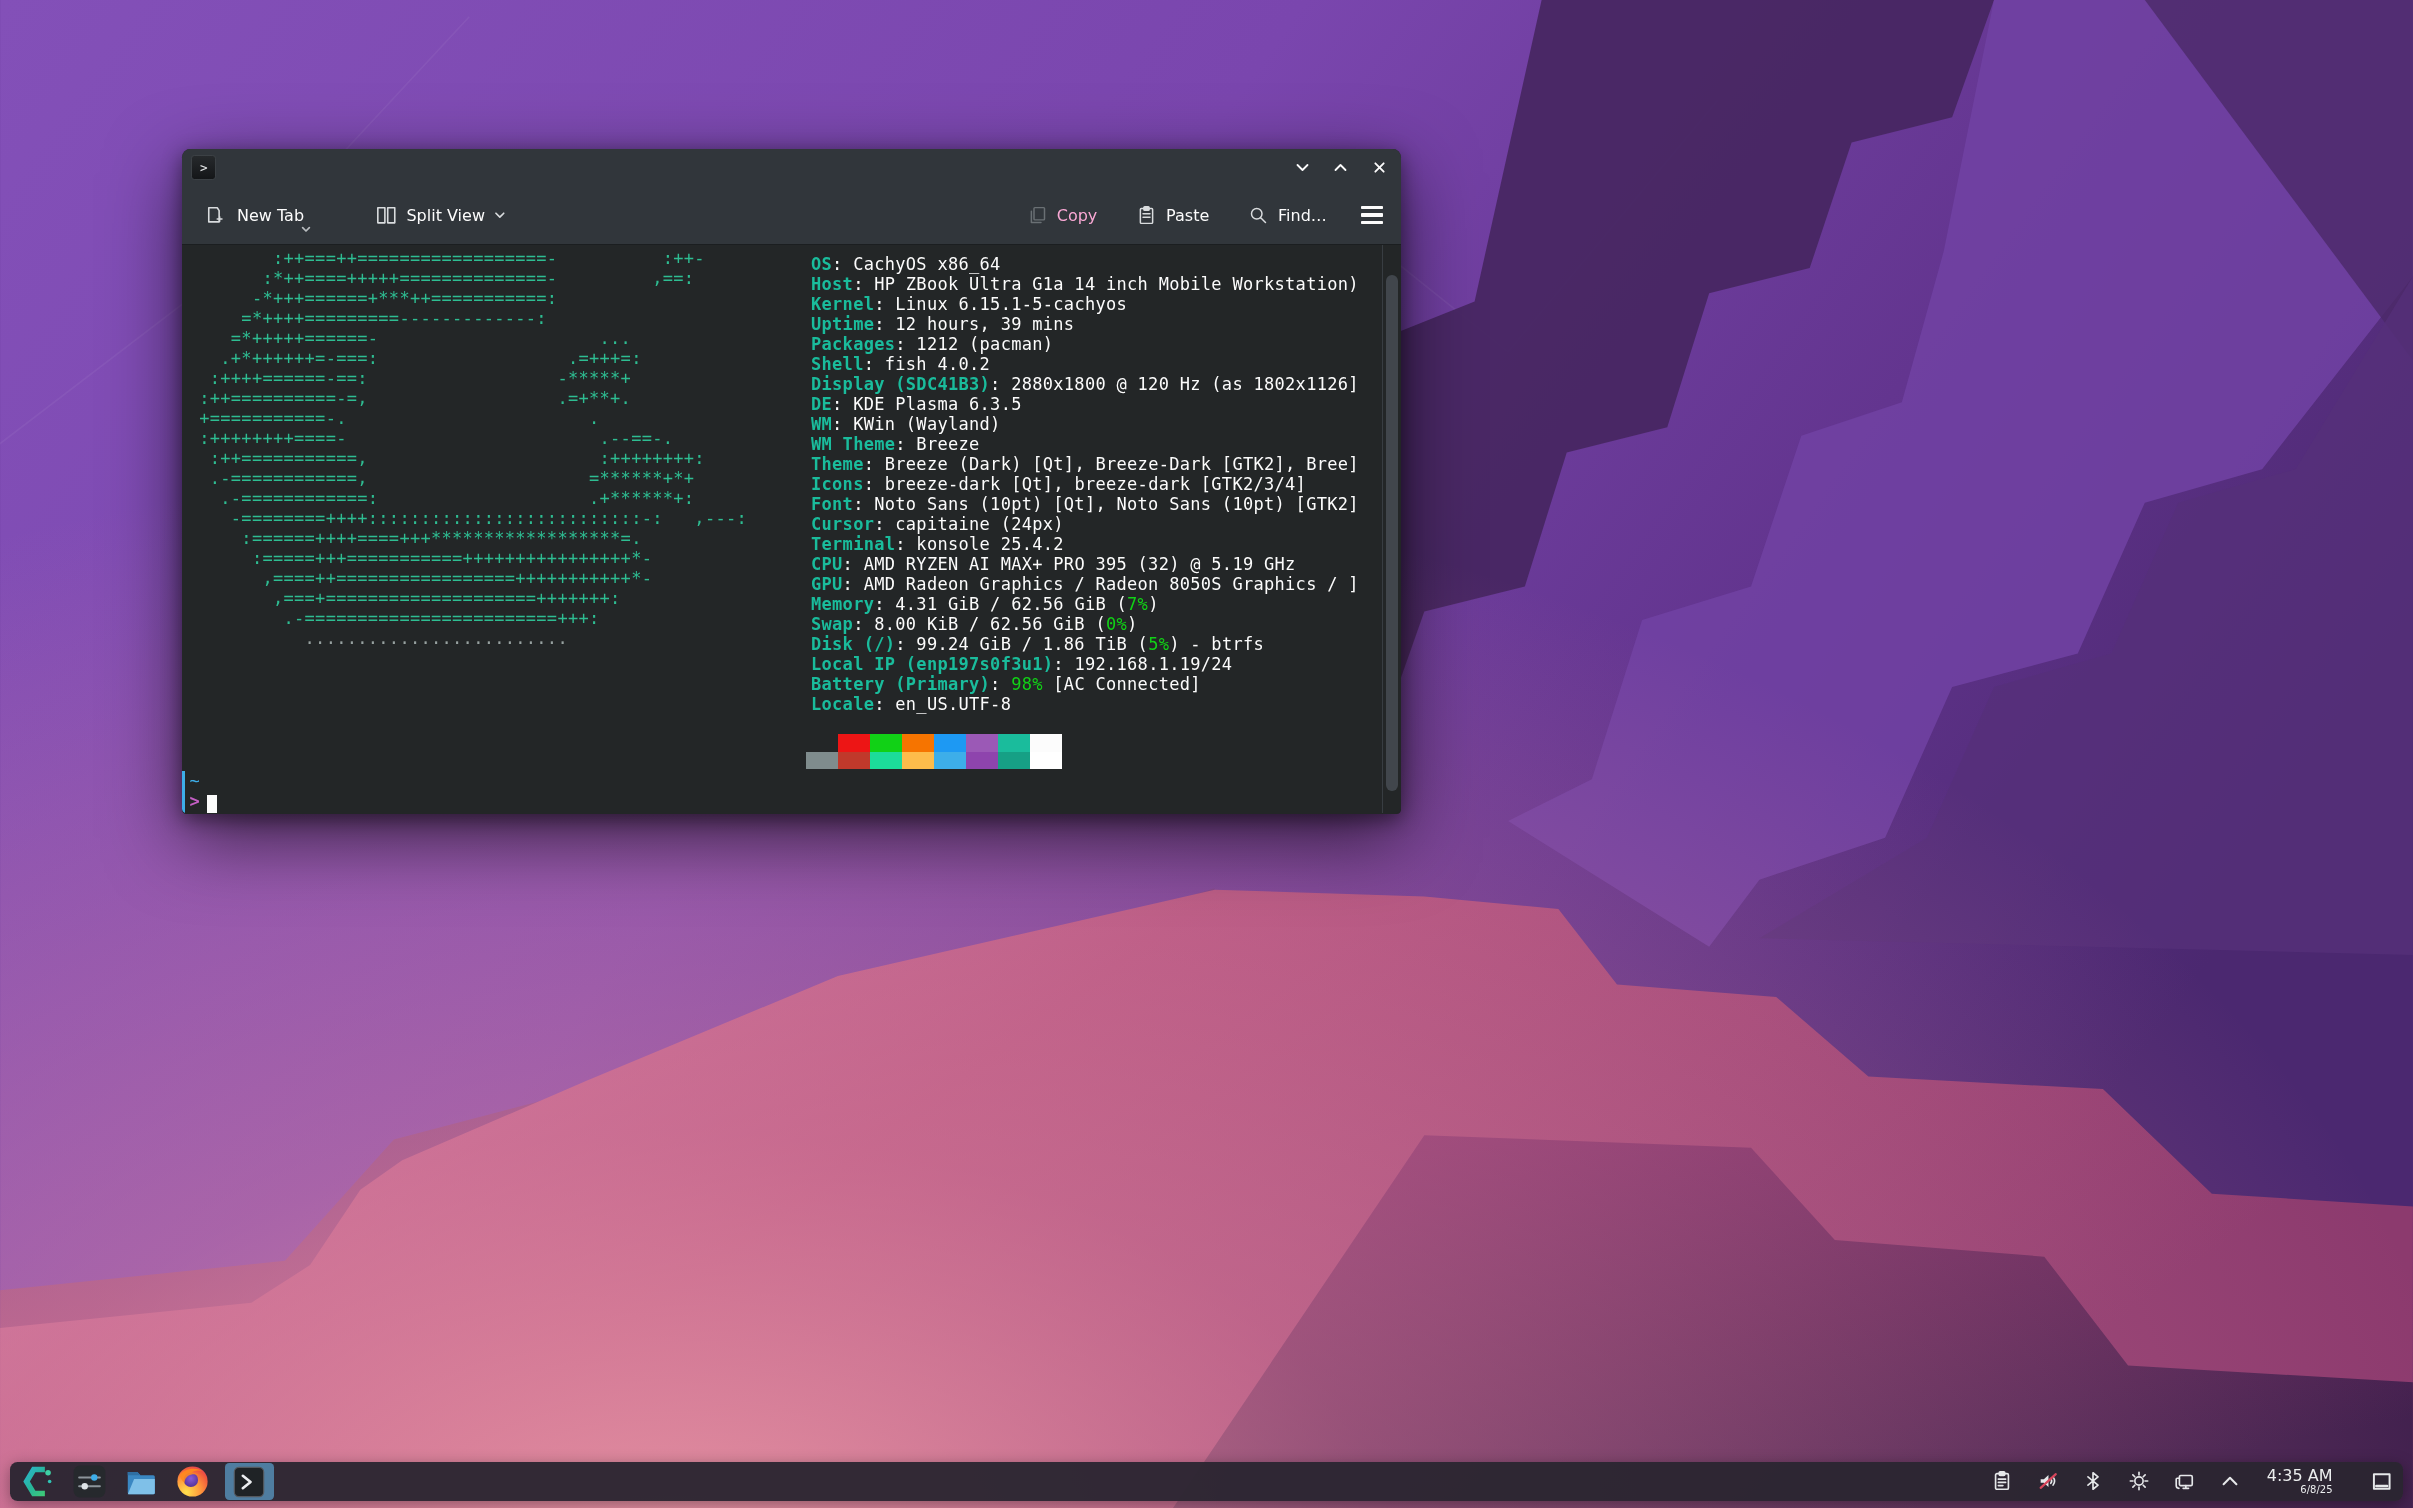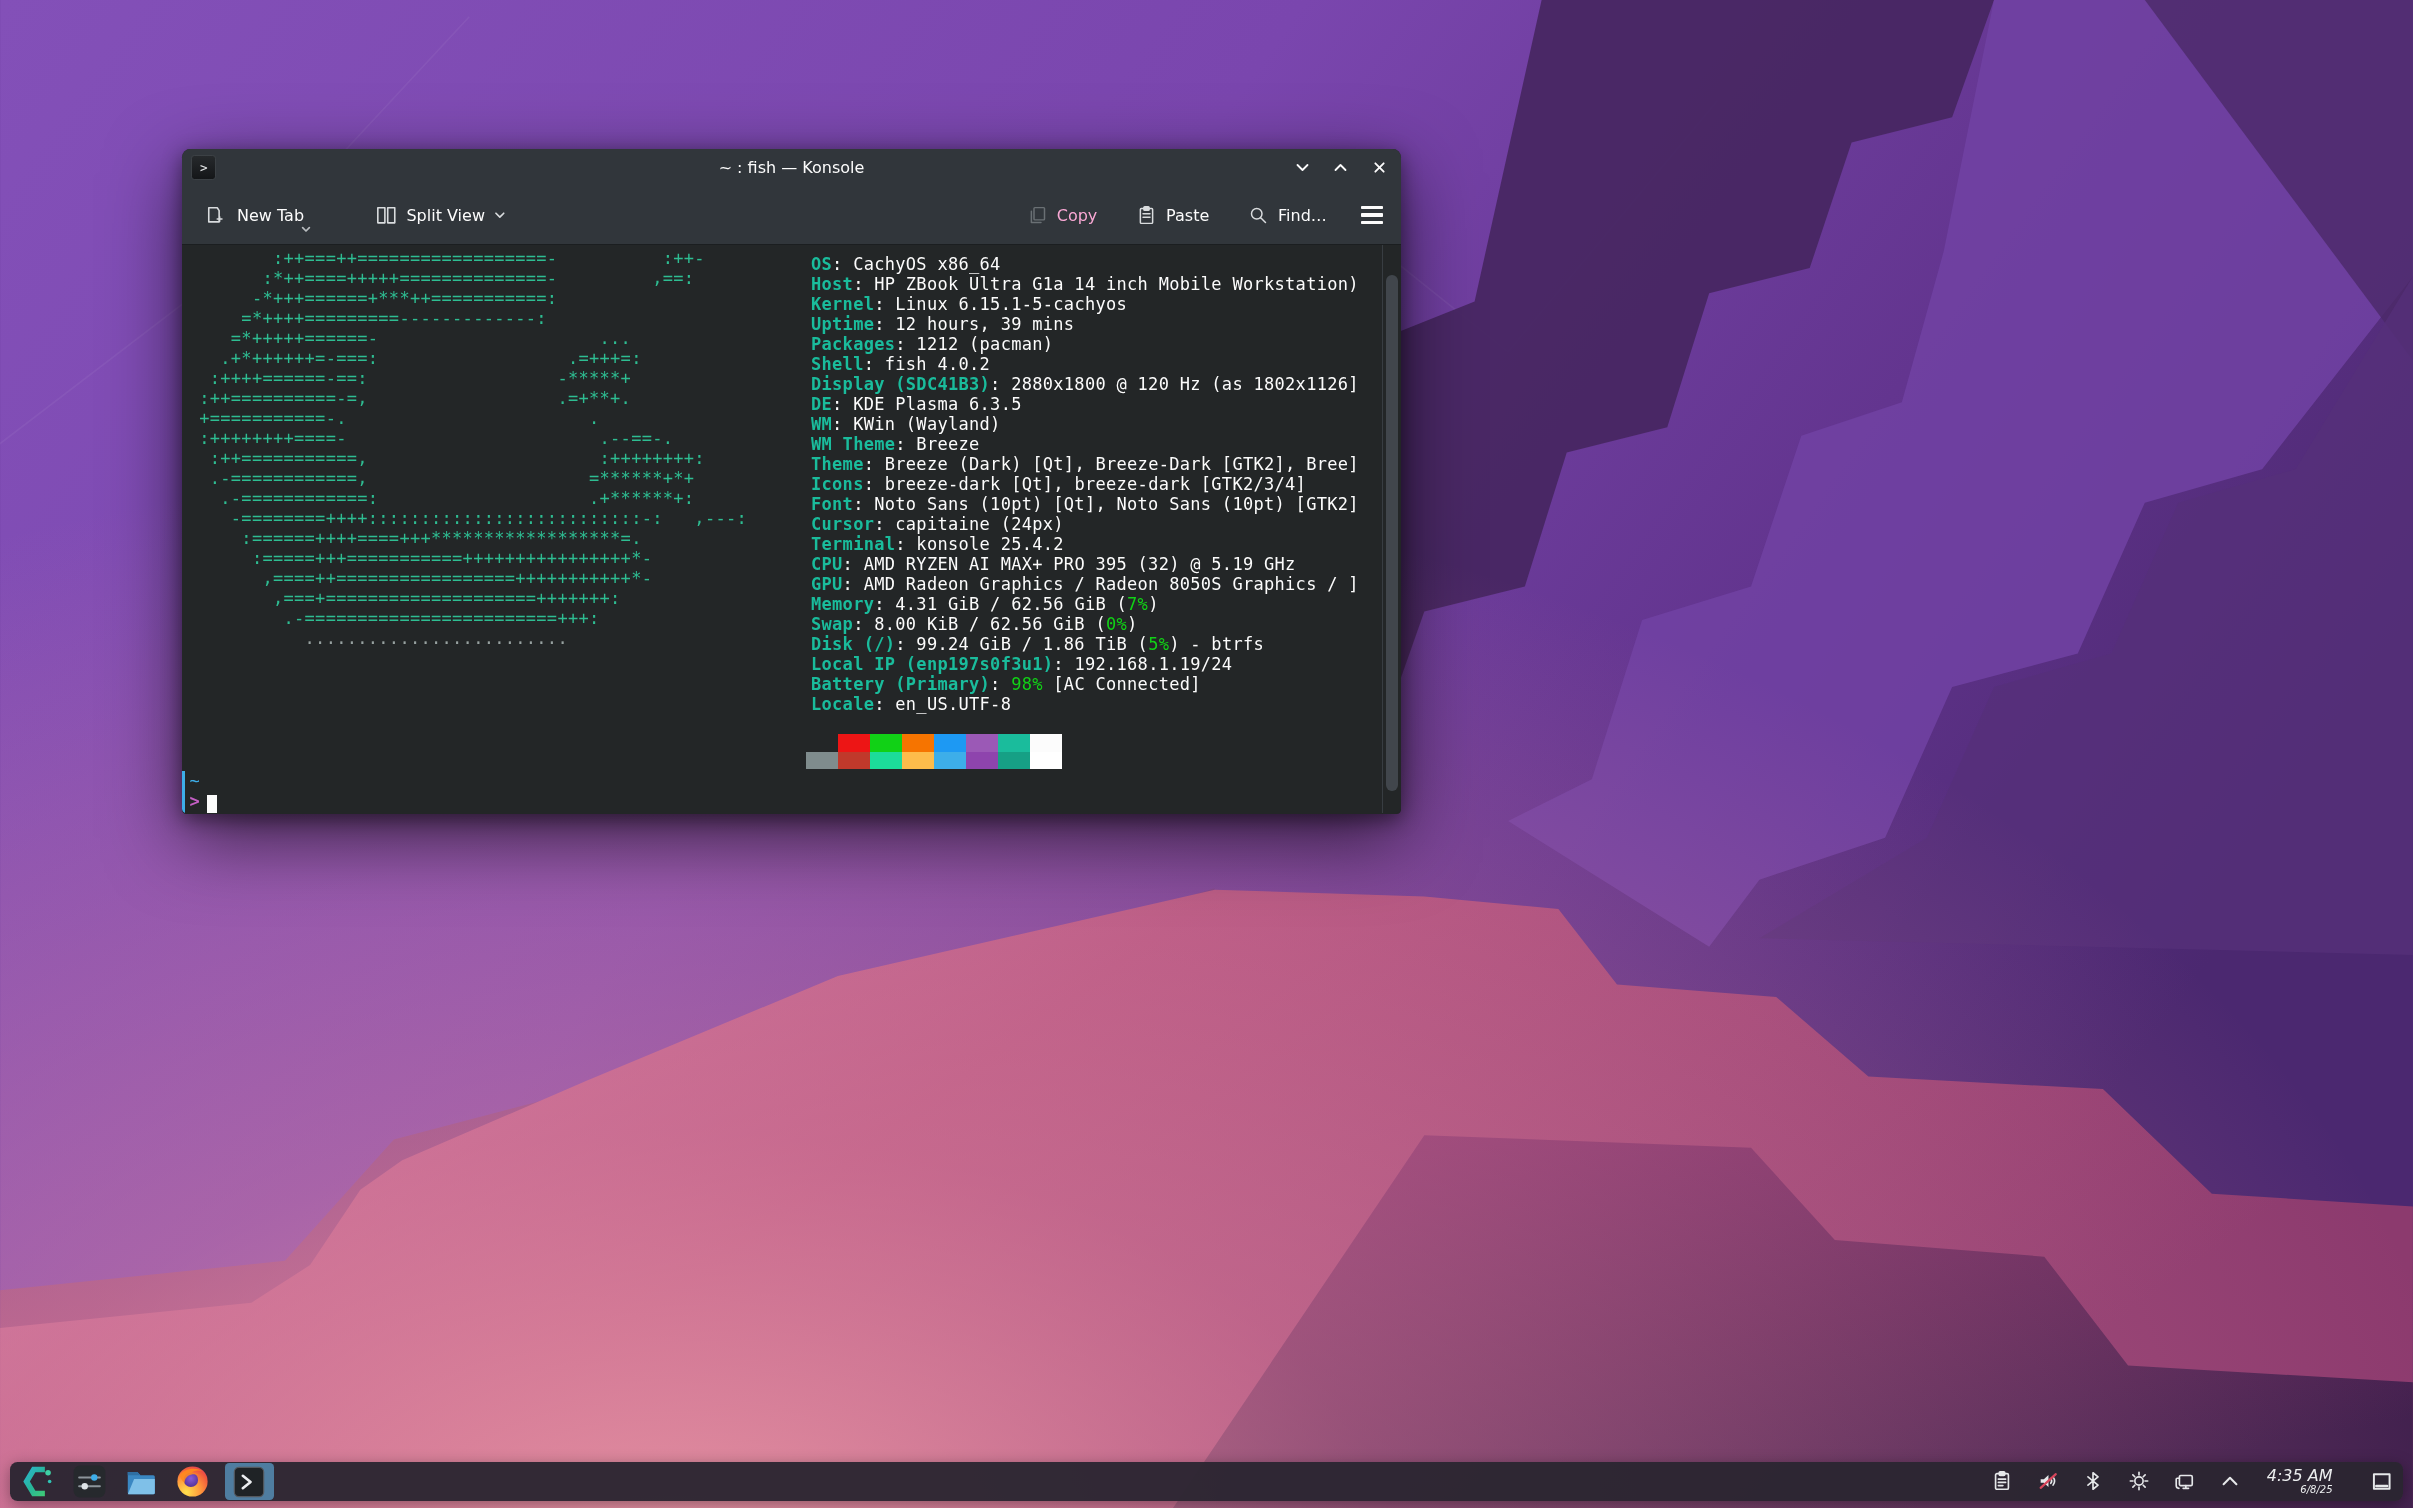--- a/index.html
+++ b/index.html
@@ -57,21 +57,21 @@
   .thumb { position:absolute; left:3.4px; top:30px; width:11.7px; height:516px; border-radius:5.9px; background:#41464c; }
 
   
   .panel { position:absolute; left:10px; top:1462px; width:2393px; height:39px; border-radius:7.5px;
            background:rgba(43,37,49,.96); box-shadow:0 3.4px 15px rgba(0,0,0,.35);
            display:flex; align-items:center; padding:0 10px; }
   .apps { display:flex; align-items:center; gap:14.2px; }
   .app { width:37px; height:37px; display:flex; align-items:center; justify-content:center; }
   .task-active { width:49px; height:37px; border-radius:4.2px; background:#4f7da0;
                  display:flex; align-items:center; justify-content:center; }
-  .tray { margin-left:auto; display:flex; align-items:center; gap:22px;font-style:italic; }
+  .tray { margin-left:auto; display:flex; align-items:center; gap:22px; }
   .tray-icon { width:23.5px; height:23.5px; display:flex; align-items:center; justify-content:center; }
   .tray-icon svg { stroke:#e6e8ea; fill:none; stroke-width:1.8; stroke-linecap:round; stroke-linejoin:round; }
   .clock { text-align:right; color:#eceeef; line-height:1.05; margin-left:3.4px; }
   .clock .t1 { font-size:16px; }
   .clock .t2 { font-size:10px; }
   .peek { margin-left:15px; }
 </style>
 </head>
 <body>
 
@@ -129,21 +129,20 @@
   <path d="M1700,1355 L2090,1370 L2190,1480 L2440,1500 L2540,1630 L2880,1650 L2880,1800 L1400,1800 Z" fill="url(#frontdark)"></path>
 
   <rect width="2880" height="1800" fill="url(#glow)"></rect>
 </svg>
 </div>
 
 <div class="window">
 
   <div class="titlebar">
     <div class="win-icon">&gt;</div>
-    <div class="title">~ : fish — Konsole</div>
     <div class="win-buttons">
       <div class="win-btn">
         <svg width="15" height="15" viewBox="0 0 18 18">
             <path d="M3,6 L9,12 L15,6"></path>
           </svg>
       </div>
       <div class="win-btn">
         <svg width="15" height="15" viewBox="0 0 18 18">
             <path d="M3,12 L9,6 L15,12"></path>
           </svg>

